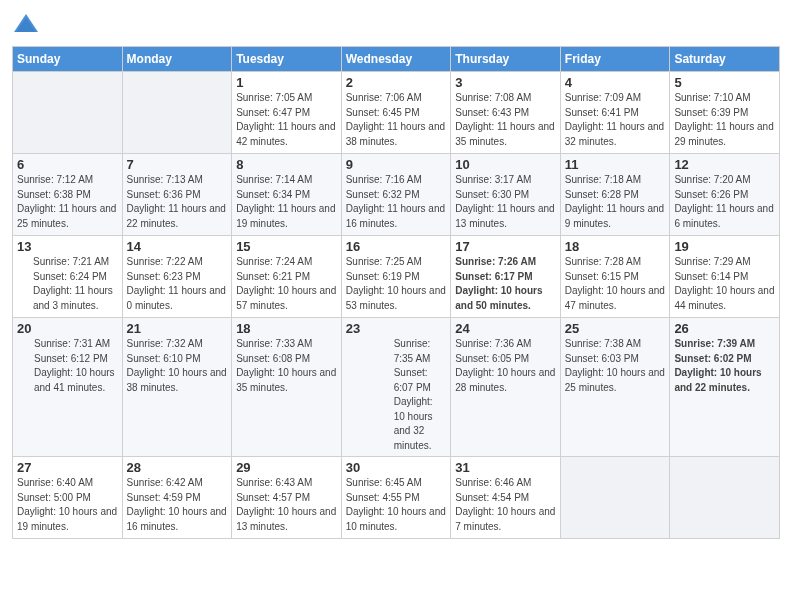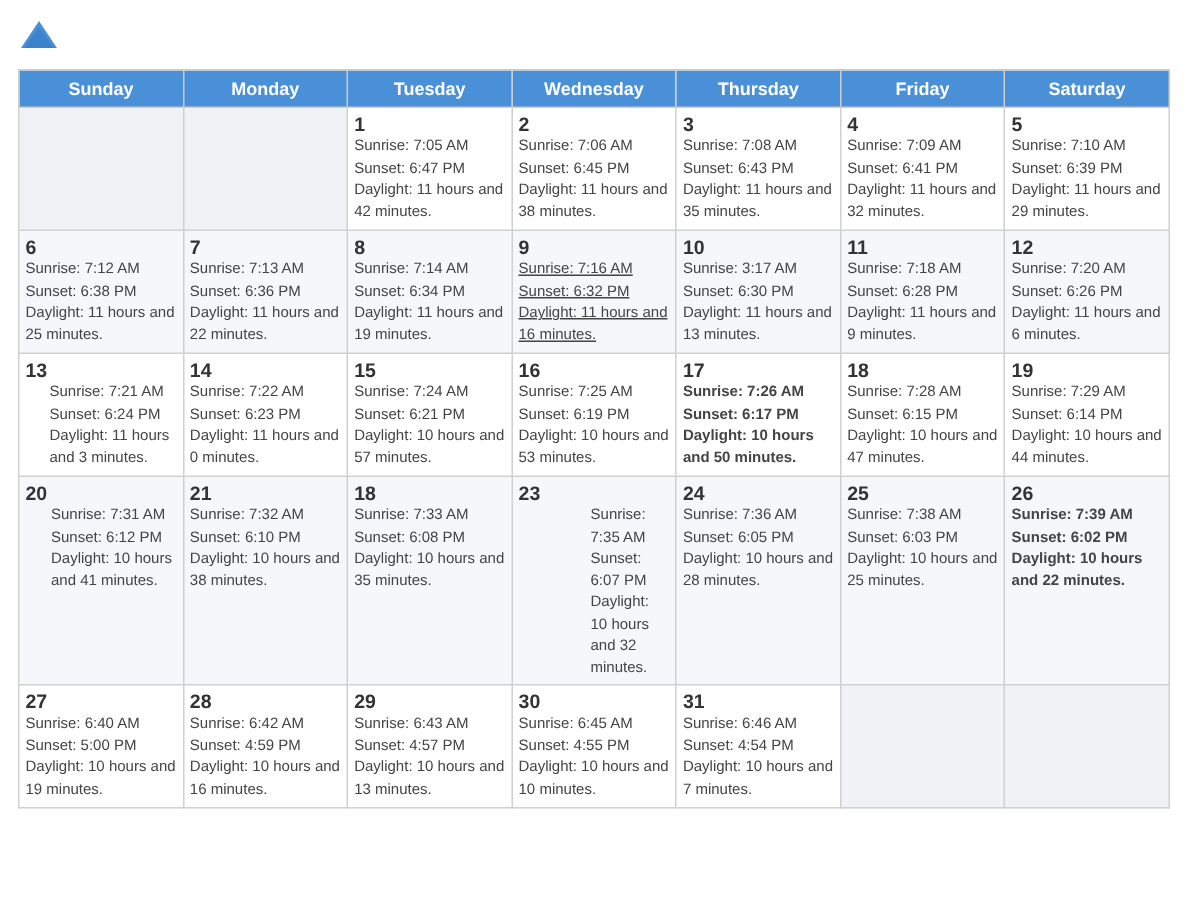--- a/index.html
+++ b/index.html
@@ -65,21 +65,21 @@
       width: 100%;
       border-collapse: collapse;
       table-layout: fixed;
     }
     .calendar th {
       background: #4a90d9;
       color: #fff;
       font-size: 12px;
       font-weight: bold;
       padding: 5px 4px;
-      text-align: center;
+      text-align: left;
       border: 1px solid #ccc;
     }
     .calendar td {
       vertical-align: top;
       border: 1px solid #d0d0d0;
       padding: 3px 4px;
       height: 82px;
       background: #fff;
       font-size: 10.5px;
       color: #333;
@@ -190,21 +190,21 @@
 Daylight: 11 hours and 22 minutes.</div>
           </td>
           <td>
             <span class="day-number">8</span>
             <div class="day-info" style="white-space: pre-line;">Sunrise: 7:14 AM
 Sunset: 6:34 PM
 Daylight: 11 hours and 19 minutes.</div>
           </td>
           <td>
             <span class="day-number">9</span>
-            <div class="day-info" style="white-space: pre-line; text-decoration: underline;">Sunrise: 7:16 AM
+            <div class="day-info" style="white-space: pre-line;">Sunrise: 7:16 AM
 Sunset: 6:32 PM
 Daylight: 11 hours and 16 minutes.</div>
           </td>
           <td>
             <span class="day-number">10</span>
             <div class="day-info" style="white-space: pre-line;">Sunrise: 3:17 AM
 Sunset: 6:30 PM
 Daylight: 11 hours and 13 minutes.</div>
           </td>
           <td>

